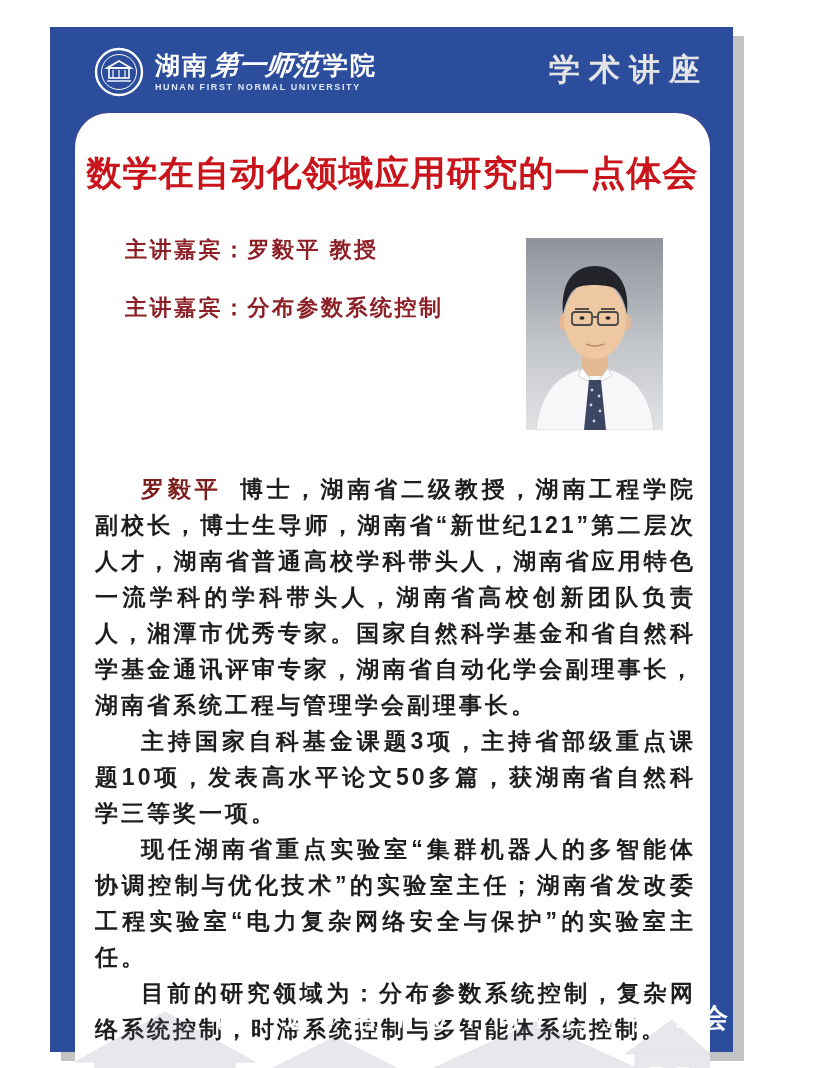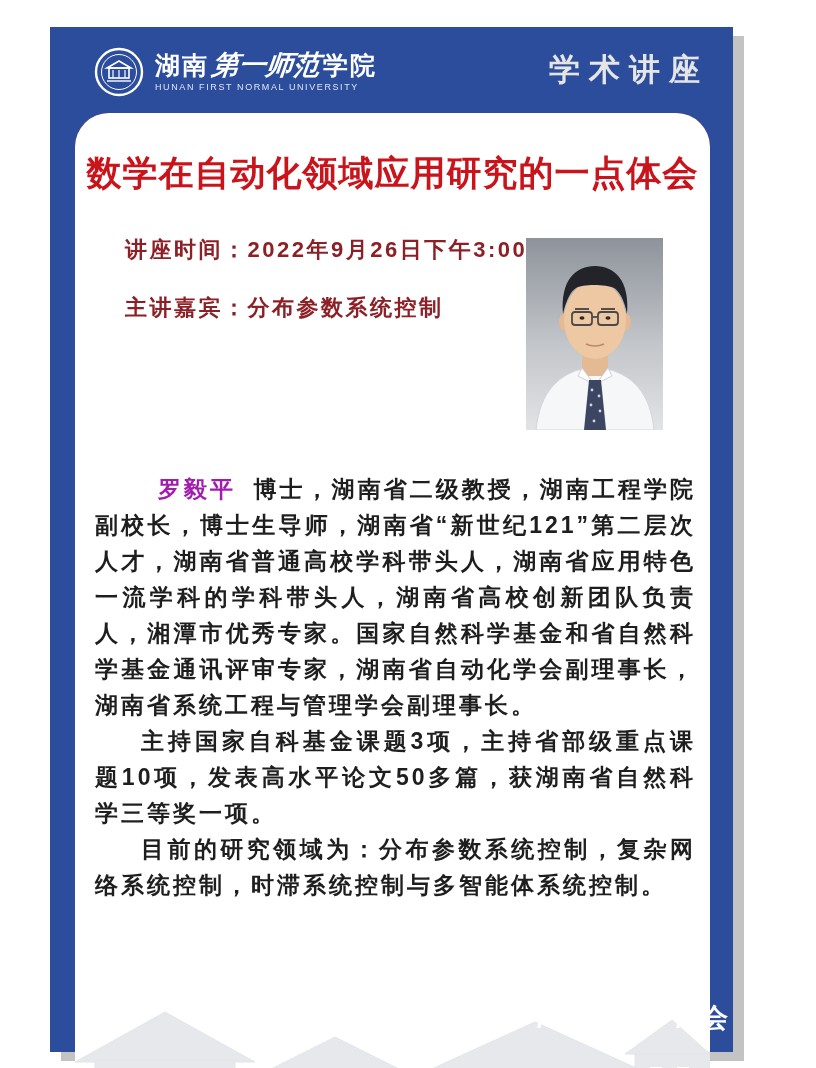--- a/index.html
+++ b/index.html
@@ -17,21 +17,21 @@
   .logo-row{
     position:absolute;left:44px;top:20px;display:flex;align-items:center;gap:11px;color:#ffffff;
   }
   .seal{width:50px;height:50px;flex:0 0 auto;}
   .uni-text{display:flex;flex-direction:column;line-height:1.05;}
   .uni-cn{font-size:25px;font-weight:bold;letter-spacing:2px;white-space:nowrap;}
   .uni-cn .calli{
     font-style:italic;font-family:"DejaVu Serif","Liberation Serif",serif;
     font-size:27px;letter-spacing:0;margin:0 3px;transform:skewX(-6deg);display:inline-block;
   }
-  .uni-en{font-size:9px;letter-spacing:1.6px;color:#dfe6f7;margin-top:4px;font-weight:normal;}
+  .uni-en{font-size:9px;letter-spacing:1.6px;color:#dfe6f7;margin-top:4px;font-weight:bold;}
   .badge{
     position:absolute;right:24px;top:22px;color:#e5e5e5;
     font-size:31px;font-weight:bold;letter-spacing:9px;
   }
   
   .red-band{
     position:absolute;left:25px;top:86px;width:635px;height:890px;
     background:#c2242f;border-radius:34px;
   }
   .card{
@@ -49,21 +49,21 @@
   }
   .photo{
     position:absolute;left:451px;top:125px;width:137px;height:192px;overflow:hidden;
   }
   .bio{
     position:absolute;left:20px;top:358px;width:601px;
     font-size:23px;font-weight:bold;line-height:36px;color:#1e1e1e;
     text-align:justify;letter-spacing:3px;
   }
   .bio p{margin:0;text-indent:2em;}
-  .bio-name{color:#a21caf;margin-right:8px;margin-left:17px;}
+  .bio-name{color:#7f1d1d;margin-right:8px;}
   .watermark{
     position:absolute;left:0;bottom:0;width:100%;height:215px;opacity:0.17;pointer-events:none;
   }
   
   .invitation{
     position:absolute;left:0;bottom:16px;width:100%;text-align:right;
     color:#ffffff;font-size:27px;font-weight:bold;letter-spacing:5px;white-space:nowrap;
   }
 </style>
 </head>
@@ -91,21 +91,21 @@
   </div>
   <div class="badge">学术讲座</div>
 
   <div class="red-band"></div>
 
   <div class="card">
 
     <div class="card-title">数学在自动化领域应用研究的一点体会</div>
 
     <div class="info">
-      <div class="info-row"><span>讲座时间：</span><span>2022年9月26日下午3:00</span></div>
+      <div class="info-row"><span>主讲嘉宾：</span><span>罗毅平  教授</span></div>
       <div class="info-row"><span>主讲嘉宾：</span><span>分布参数系统控制</span></div>
     </div>
 
     <div class="photo">
       <svg viewBox="0 0 137 192" width="137" height="192">
         <defs>
           <linearGradient id="bgGrad" x1="0" y1="0" x2="0" y2="1">
             <stop offset="0" stop-color="#8e939b"></stop>
             <stop offset="0.55" stop-color="#c2c5c9"></stop>
             <stop offset="1" stop-color="#e2e3e5"></stop>
@@ -142,20 +142,21 @@
         <line x1="75" y1="71" x2="89" y2="71" stroke="#30302f" stroke-width="1.6"></line>
         <ellipse cx="56" cy="80" rx="2.5" ry="1.8" fill="#2a2a2a"></ellipse>
         <ellipse cx="82" cy="80" rx="2.5" ry="1.8" fill="#2a2a2a"></ellipse>
         <path d="M60 106 Q69 110 78 106" fill="none" stroke="#b98a68" stroke-width="1.6"></path>
       </svg>
     </div>
 
     <div class="bio">
       <p><span class="bio-name">罗毅平</span><span> 博士，湖南省二级教授，湖南工程学院副校长，博士生导师，湖南省“新世纪121”第二层次人才，湖南省普通高校学科带头人，湖南省应用特色一流学科的学科带头人，湖南省高校创新团队负责人，湘潭市优秀专家。国家自然科学基金和省自然科学基金通讯评审专家，湖南省自动化学会副理事长，湖南省系统工程与管理学会副理事长。</span></p>
       <p>主持国家自科基金课题3项，主持省部级重点课题10项，发表高水平论文50多篇，获湖南省自然科学三等奖一项。</p>
+      <p>现任湖南省重点实验室“集群机器人的多智能体协调控制与优化技术”的实验室主任；湖南省发改委工程实验室“电力复杂网络安全与保护”的实验室主任。</p>
       <p>目前的研究领域为：分布参数系统控制，复杂网络系统控制，时滞系统控制与多智能体系统控制。</p>
     </div>
 
     <div class="watermark">
       <svg viewBox="0 0 635 215" width="635" height="215" preserveAspectRatio="none">
         <g fill="#6f7a8e" stroke="#5d6879" stroke-width="1">
           <path d="M0 120 L90 70 L180 120 Z"></path>
           <rect x="20" y="118" width="140" height="97"></rect>
           <path d="M150 150 L260 95 L370 150 Z"></path>
           <rect x="170" y="148" width="180" height="67"></rect>

